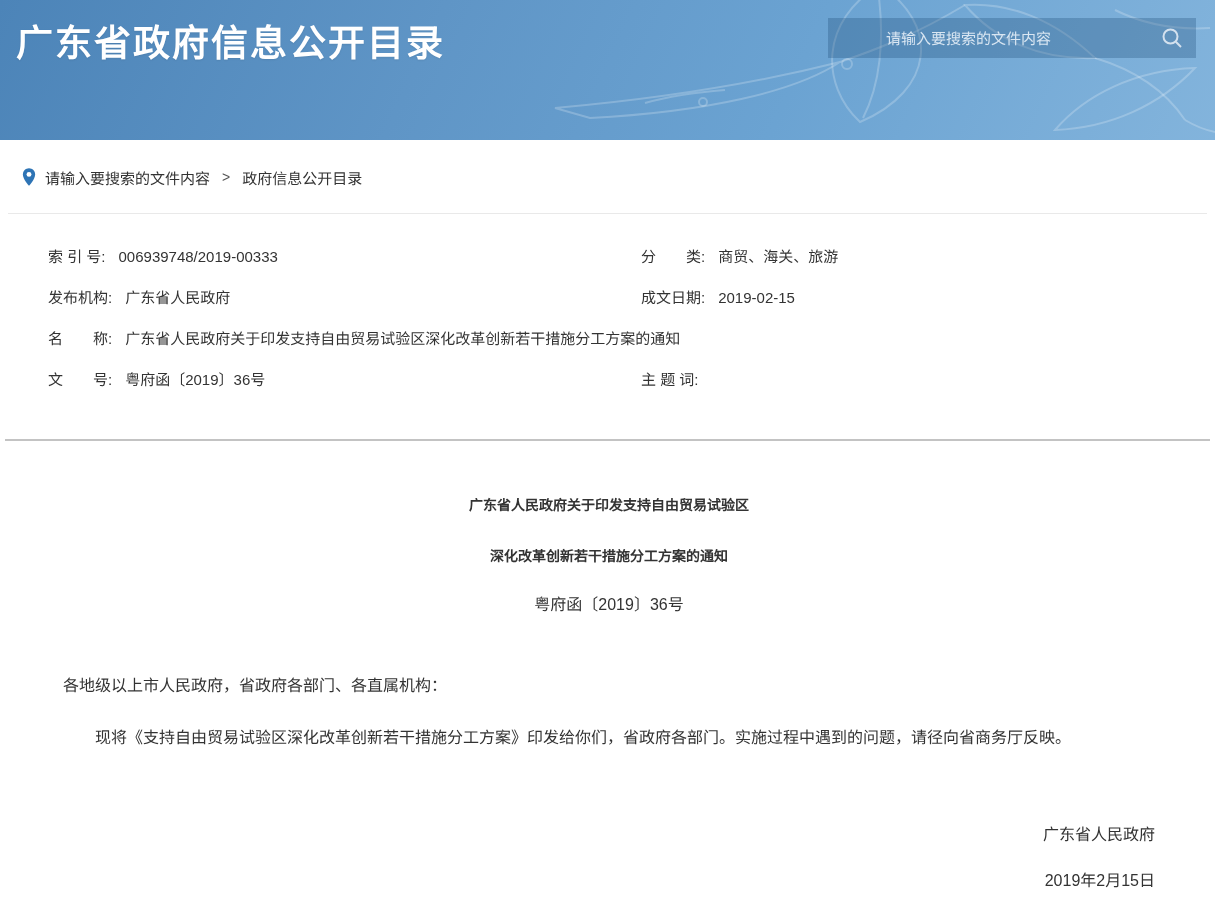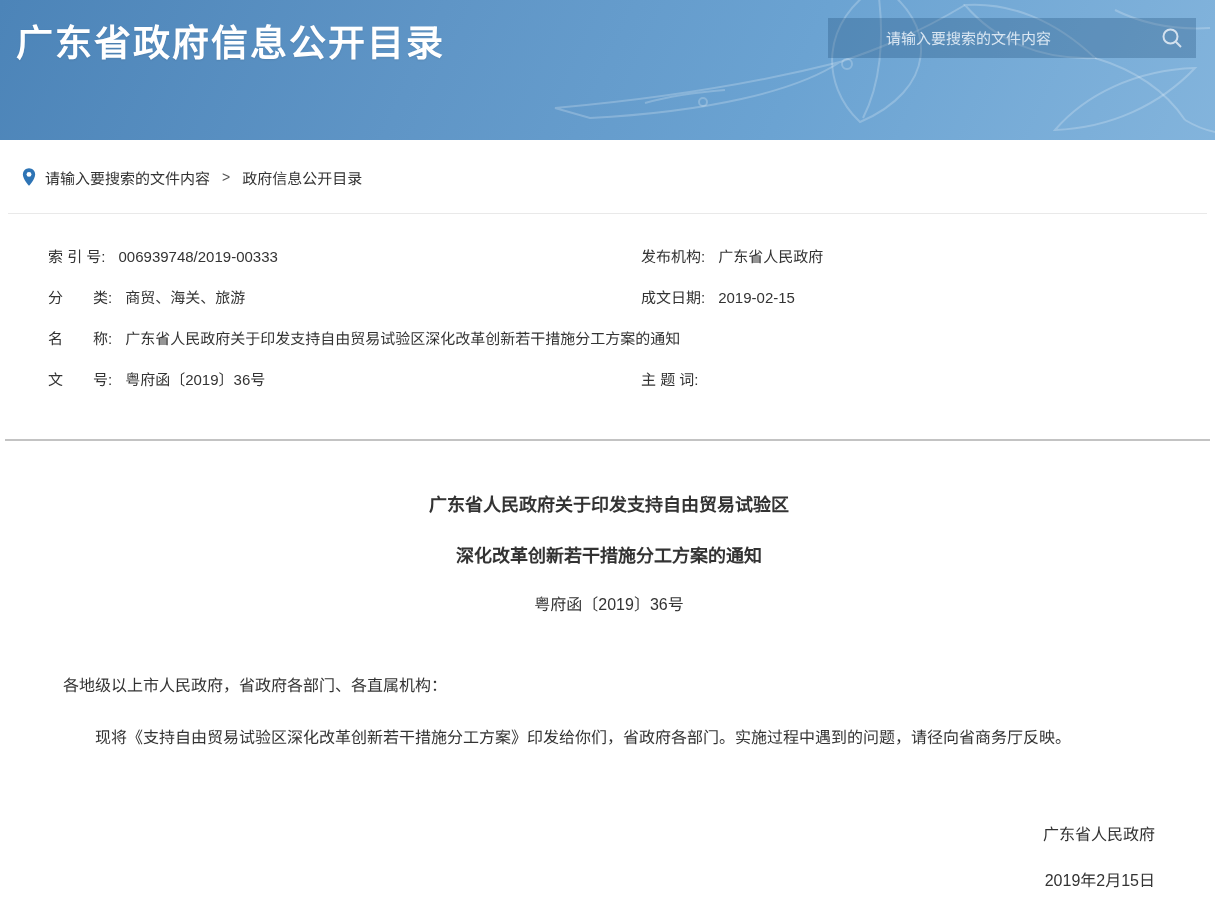--- a/index.html
+++ b/index.html
@@ -56,21 +56,21 @@
   }
   .meta-cell { white-space:nowrap; }
   .meta-cell.full { grid-column:1 / 3; }
   .ml { white-space:pre; color:#333; }
   .mv { margin-left:13px; color:#333; }
 
   .divider-thick { border:none; border-top:2px solid #c3c3c3; margin:49px 5px 0 5px; }
 
   
   .doc { padding:53px 60px 0 63px; font-size:16px; color:#333; }
-  .doc-title { text-align:center; font-size:18px; font-weight:bold; margin:0 0 29px 0; line-height:22px; }
+  .doc-title { text-align:center; font-size:14px; font-weight:bold; margin:0 0 29px 0; line-height:22px; }
   .doc-title.second { margin-bottom:28px; }
   .doc-number { text-align:center; font-size:16px; font-weight:normal; margin:0 0 60px 0; line-height:20px; }
   .doc-para { margin:0; line-height:21px; }
   .para-salutation { margin-bottom:31px; }
   .para-body { text-indent:2em; margin-bottom:76px; }
   .signature { text-align:right; line-height:21px; }
   .sig-org { margin:0 0 25px 0; }
   .sig-date { margin:0; }
 </style>
 </head>
@@ -113,24 +113,24 @@
   <span class="crumb-link">政府信息公开目录</span>
 </div>
 
 <hr class="divider-thin">
 
 <div class="meta-grid">
   <div class="meta-cell">
     <span class="ml">索 引 号:</span><span class="mv">006939748/2019-00333</span>
   </div>
   <div class="meta-cell">
-    <span class="ml">发布机构:</span><span class="mv">广东省人民政府</span>
+    <span class="ml">分　　类:</span><span class="mv">商贸、海关、旅游</span>
   </div>
   <div class="meta-cell">
-    <span class="ml">分　　类:</span><span class="mv">商贸、海关、旅游</span>
+    <span class="ml">发布机构:</span><span class="mv">广东省人民政府</span>
   </div>
   <div class="meta-cell">
     <span class="ml">成文日期:</span><span class="mv">2019-02-15</span>
   </div>
   <div class="meta-cell full">
     <span class="ml">名　　称:</span><span class="mv">广东省人民政府关于印发支持自由贸易试验区深化改革创新若干措施分工方案的通知</span>
   </div>
   <div class="meta-cell">
     <span class="ml">文　　号:</span><span class="mv">粤府函〔2019〕36号</span>
   </div>

